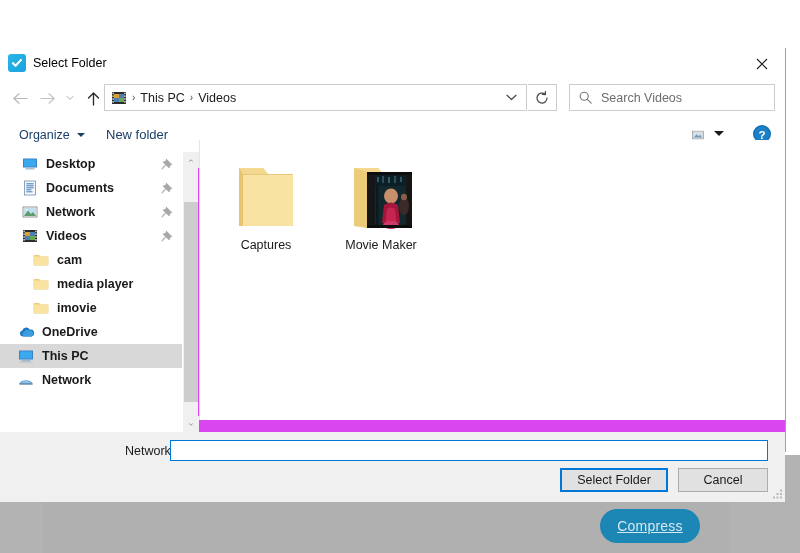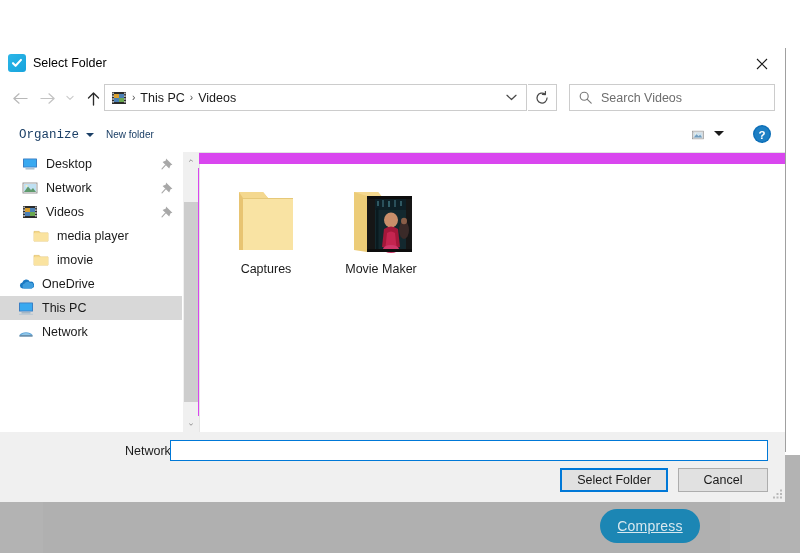--- a/index.html
+++ b/index.html
@@ -198,37 +198,37 @@
     border-bottom: 1px solid #e3e3e3;
   }
   #organize-button {
     position: absolute;
     left: 11px; top: 6px;
     height: 23px;
     padding: 0 8px;
     display: flex; align-items: center;
     background: transparent; border: none;
     font-size: 12.5px; color: #1b3f66;
-    font-family: Liberation Mono, monospace;
+    font-family: Liberation Sans, sans-serif;
   }
   #organize-caret {
     margin-left: 7px;
     border-left: 4px solid transparent;
     border-right: 4px solid transparent;
     border-top: 4px solid #1b3f66;
     width: 0; height: 0;
   }
   #newfolder-button {
     position: absolute;
     left: 98px; top: 6px;
     height: 23px;
     padding: 0 8px;
     display: flex; align-items: center;
     background: transparent; border: none;
-    font-size: 10px; color: #1b3f66;
+    font-size: 13px; color: #1b3f66;
     font-family: "Liberation Sans", sans-serif;
   }
   #viewmode-button {
     position: absolute;
     left: 686px; top: 7px;
     width: 24px; height: 21px;
     display: flex; align-items: center; justify-content: center;
     background: transparent; border: none;
   }
   #viewmode-caret {
@@ -247,20 +247,21 @@
     padding: 0;
   }
 
   
   #sidebar {
     position: absolute;
     left: 0; top: 104px;
     width: 182px; height: 280px;
     background: #ffffff;
     overflow: hidden;
+    font-weight: bold;
   }
   .side-item {
     position: relative;
     height: 24px;
     display: flex;
     align-items: center;
     font-size: 12.5px;
     color: #1a1a1a;
     padding-left: 0;
     box-sizing: border-box;
@@ -299,21 +300,21 @@
   #sb-down { bottom: 0; }
   #sb-thumb {
     position: absolute;
     left: 1px; top: 50px;
     width: 14px; height: 200px;
     background: #cdcdcd;
   }
 
   #content-area {
     position: absolute;
-    left: 199px; top: 116px;
+    left: 199px; top: 92px;
     width: 586px; height: 280px;
     background: #ffffff;
     border-left: 1px solid #e5e5e5;
     box-sizing: border-box;
   }
   .folder-tile {
     position: absolute;
     width: 100px;
     text-align: center;
   }
@@ -506,20 +507,37 @@
         </span>
         <span class="side-label">Desktop</span>
         <svg viewBox="0 0 13 13" class="pin-icon">
           <path d="M5 1.4 L11.4 7.8 L9.6 8.3 L8.2 11.6 L1.6 5 L4.9 3.6 Z" fill="#a8a8a8"></path>
           <path d="M4.4 8.2 L1 11.8" stroke="#a8a8a8" stroke-width="1.1" stroke-linecap="round"></path>
         </svg>
       </div>
       <div class="side-item indent-1">
         <span class="side-icon">
           <svg viewBox="0 0 16 16" width="16" height="16">
+            <rect x="2.5" y="1" width="11" height="14" fill="#f4f7fb" stroke="#7f9ab5" stroke-width="0.9"></rect>
+            <rect x="4.3" y="3.3" width="7.4" height="1" fill="#3f7cb5"></rect>
+            <rect x="4.3" y="5.3" width="7.4" height="1" fill="#3f7cb5"></rect>
+            <rect x="4.3" y="7.3" width="7.4" height="1" fill="#3f7cb5"></rect>
+            <rect x="4.3" y="9.3" width="5" height="1" fill="#3f7cb5"></rect>
+            <rect x="4.3" y="11.3" width="6.2" height="1" fill="#3f7cb5"></rect>
+          </svg>
+        </span>
+        <span class="side-label">Documents</span>
+        <svg viewBox="0 0 13 13" class="pin-icon">
+          <path d="M5 1.4 L11.4 7.8 L9.6 8.3 L8.2 11.6 L1.6 5 L4.9 3.6 Z" fill="#a8a8a8"></path>
+          <path d="M4.4 8.2 L1 11.8" stroke="#a8a8a8" stroke-width="1.1" stroke-linecap="round"></path>
+        </svg>
+      </div>
+      <div class="side-item indent-1">
+        <span class="side-icon">
+          <svg viewBox="0 0 16 16" width="16" height="16">
             <rect x="1" y="3" width="14" height="10" fill="#ffffff" stroke="#8a8a8a" stroke-width="0.9"></rect>
             <rect x="2" y="4" width="12" height="8" fill="#bfe0f2"></rect>
             <path d="M2 12 L6 6.5 L9 10 L11 8 L14 12 Z" fill="#5f9a6d"></path>
             <circle cx="4.6" cy="6" r="1.1" fill="#f6eec0"></circle>
           </svg>
         </span>
         <span class="side-label">Network</span>
         <svg viewBox="0 0 13 13" class="pin-icon">
           <path d="M5 1.4 L11.4 7.8 L9.6 8.3 L8.2 11.6 L1.6 5 L4.9 3.6 Z" fill="#a8a8a8"></path>
           <path d="M4.4 8.2 L1 11.8" stroke="#a8a8a8" stroke-width="1.1" stroke-linecap="round"></path>
@@ -540,20 +558,29 @@
             <rect x="13.2" y="5.4" width="1.4" height="1.6" fill="#dddddd"></rect>
             <rect x="13.2" y="8.2" width="1.4" height="1.6" fill="#dddddd"></rect>
             <rect x="13.2" y="11" width="1.4" height="1.6" fill="#dddddd"></rect>
           </svg>
         </span>
         <span class="side-label">Videos</span>
         <svg viewBox="0 0 13 13" class="pin-icon">
           <path d="M5 1.4 L11.4 7.8 L9.6 8.3 L8.2 11.6 L1.6 5 L4.9 3.6 Z" fill="#a8a8a8"></path>
           <path d="M4.4 8.2 L1 11.8" stroke="#a8a8a8" stroke-width="1.1" stroke-linecap="round"></path>
         </svg>
+      </div>
+      <div class="side-item indent-2">
+        <span class="side-icon">
+          <svg viewBox="0 0 16 16" width="16" height="16">
+            <path d="M1 3.4 h5.2 l1.2 1.5 H15 v8.2 H1 Z" fill="#f6d98a" stroke="#e0bf68" stroke-width="0.7"></path>
+            <path d="M1 5.1 h14 v8 H1 Z" fill="#fae3a0"></path>
+          </svg>
+        </span>
+        <span class="side-label">cam</span>
       </div>
       <div class="side-item indent-2">
         <span class="side-icon">
           <svg viewBox="0 0 16 16" width="16" height="16">
             <path d="M1 3.4 h5.2 l1.2 1.5 H15 v8.2 H1 Z" fill="#f6d98a" stroke="#e0bf68" stroke-width="0.7"></path>
             <path d="M1 5.1 h14 v8 H1 Z" fill="#fae3a0"></path>
           </svg>
         </span>
         <span class="side-label">media player</span>
       </div>

